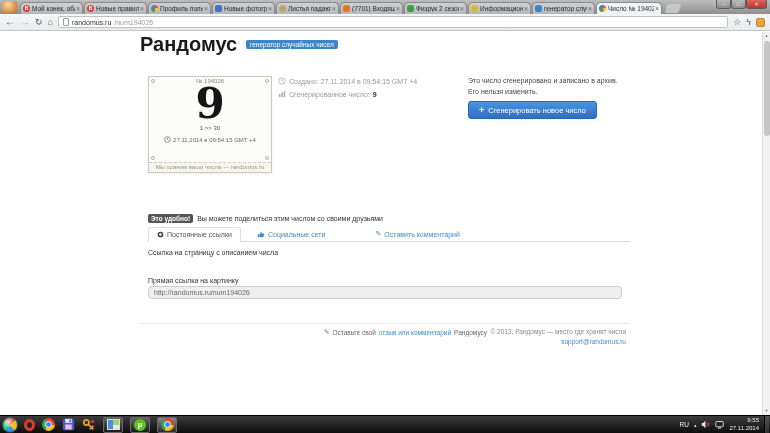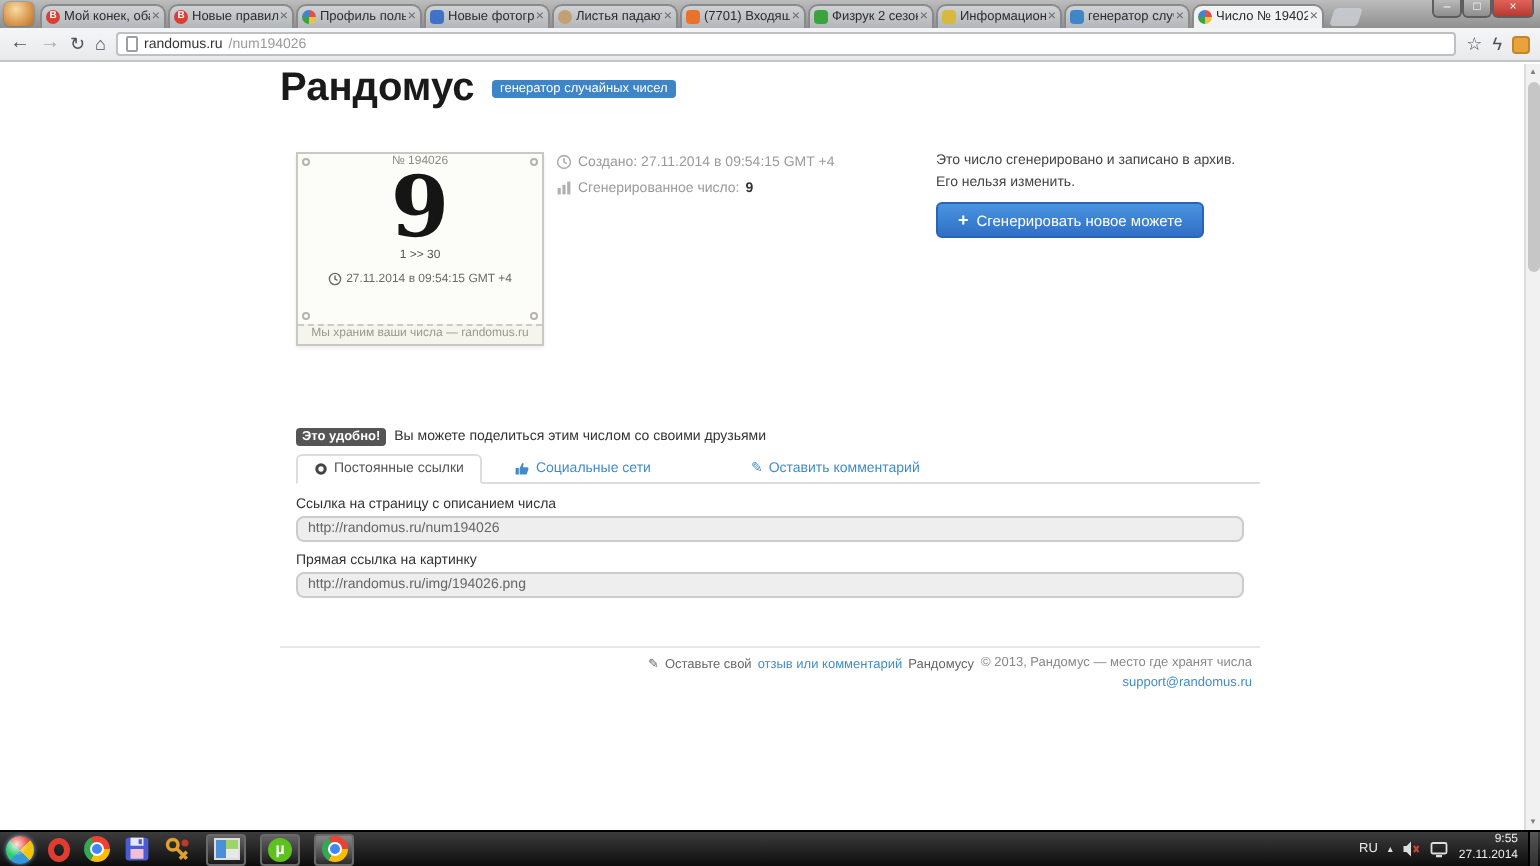--- a/index.html
+++ b/index.html
@@ -83,21 +83,21 @@
                 border-bottom:1px solid #ddd; display:flex; align-items:flex-end; }
   .stab { display:flex; align-items:center; gap:3px; font-size:7px; padding:3px 8px; }
   .stab.active { background:#fff; border:1px solid #ddd; border-bottom-color:#fff; border-radius:3px 3px 0 0;
                  margin-bottom:-1px; color:#555; }
   .stab.link { color:#428bca; cursor:pointer; }
   .stab.comment { margin-left:34px; }
   .stab.social { margin-left:8px; }
   .field-label { position:absolute; left:148px; font-size:7px; color:#333; }
   .field-input { position:absolute; left:148px; width:474px; height:13px; background:#eee;
                  border:1px solid #ccc; border-radius:4px; font-size:7px; color:#666;
-                 padding:0 5px; font-family:"Liberation Sans",sans-serif; }
+                 padding:0 5px; font-family:"Liberation Sans",sans-serif;margin-top:28px; }
 
   
   .hr { position:absolute; left:140px; top:291px; width:490px; border-top:1px solid #e8e8e8; }
   .feedback { position:absolute; left:324px; top:296px; font-size:6.5px; color:#666;
               display:flex; gap:3px; align-items:center; }
   .feedback a, .email-link { color:#428bca; text-decoration:none; }
   .copyright { position:absolute; right:136px; top:296px; font-size:6.5px; color:#888; text-align:right; }
   .email-link { display:block; margin-top:3px; font-size:6.5px; }
 
   
@@ -257,21 +257,21 @@
           <rect x="7" y="1" width="2" height="8" fill="#b0b0b0"></rect>
         </svg>
       <span>Сгенерированное число:</span>
       <b>9</b>
     </div>
 
     <p class="note">Это число сгенерировано и записано в архив. Его нельзя изменить.</p>
 
     <button class="btn-primary">
       <span class="btn-plus">+</span>
-      <span>Сгенерировать новое можете</span>
+      <span>Сгенерировать новое число</span>
     </button>
 
     <div class="share-intro">
       <span class="badge-dark">Это удобно!</span>
       <span>Вы можете поделиться этим числом со своими друзьями</span>
     </div>
     <div class="share-tabs">
       <div class="stab active">
         <svg width="7" height="7" viewBox="0 0 10 10">
             <circle cx="5" cy="5" r="3" fill="none" stroke="#444" stroke-width="2.2"></circle>
@@ -286,21 +286,20 @@
       </div>
       <div class="stab link comment">
         <span>✎</span>
         <span>Оставить комментарий</span>
       </div>
     </div>
 
     <div class="field-label" style="top:217px">Ссылка на страницу с описанием числа</div>
     <input class="field-input" style="top: 226px;" readonly="" value="http://randomus.ru/num194026">
     <div class="field-label" style="top:245px">Прямая ссылка на картинку</div>
-    <input class="field-input" style="top: 254px;" readonly="" value="http://randomus.ru/img/194026.png">
 
     <div class="hr"></div>
     <div class="feedback">
       <span>✎</span>
       <span>Оставьте свой</span>
       <a href="#">отзыв или комментарий</a>
       <span>Рандомусу</span>
     </div>
     <div class="copyright">
       <div>© 2013, Рандомус — место где хранят числа</div>

